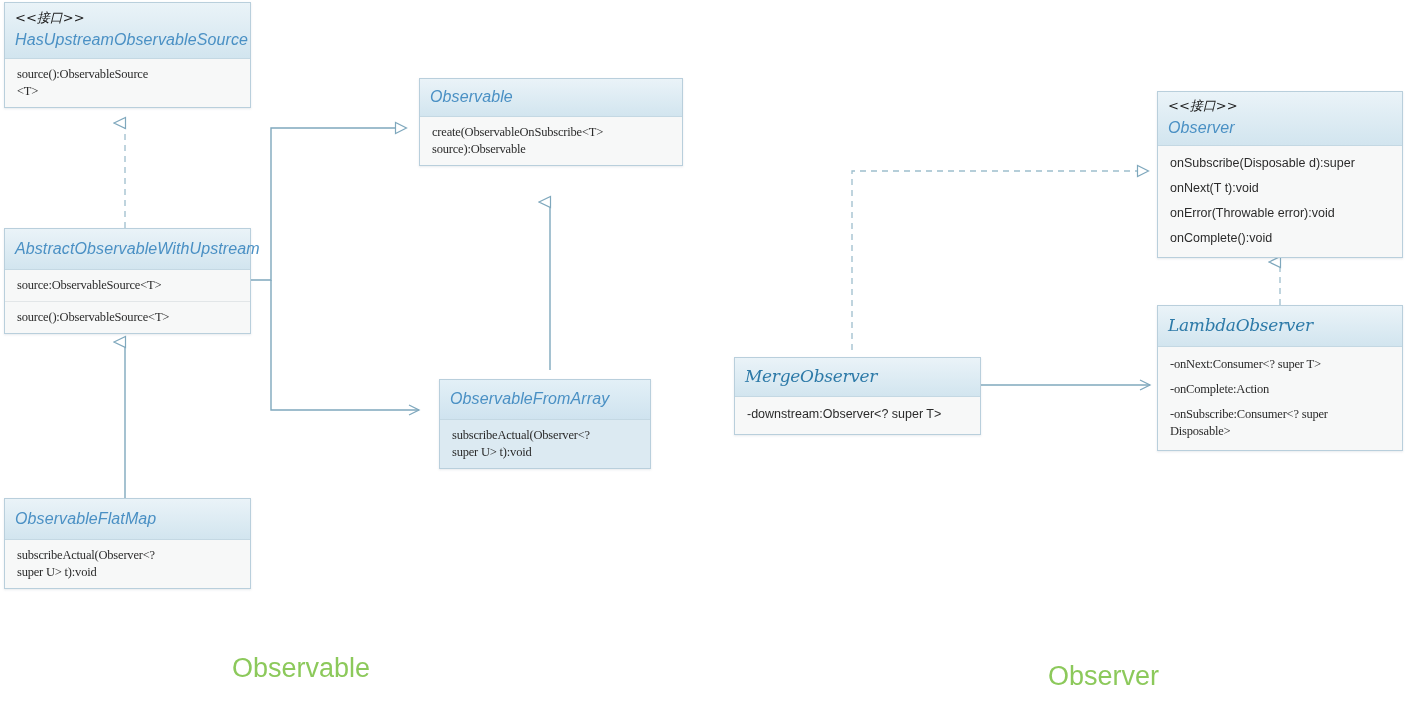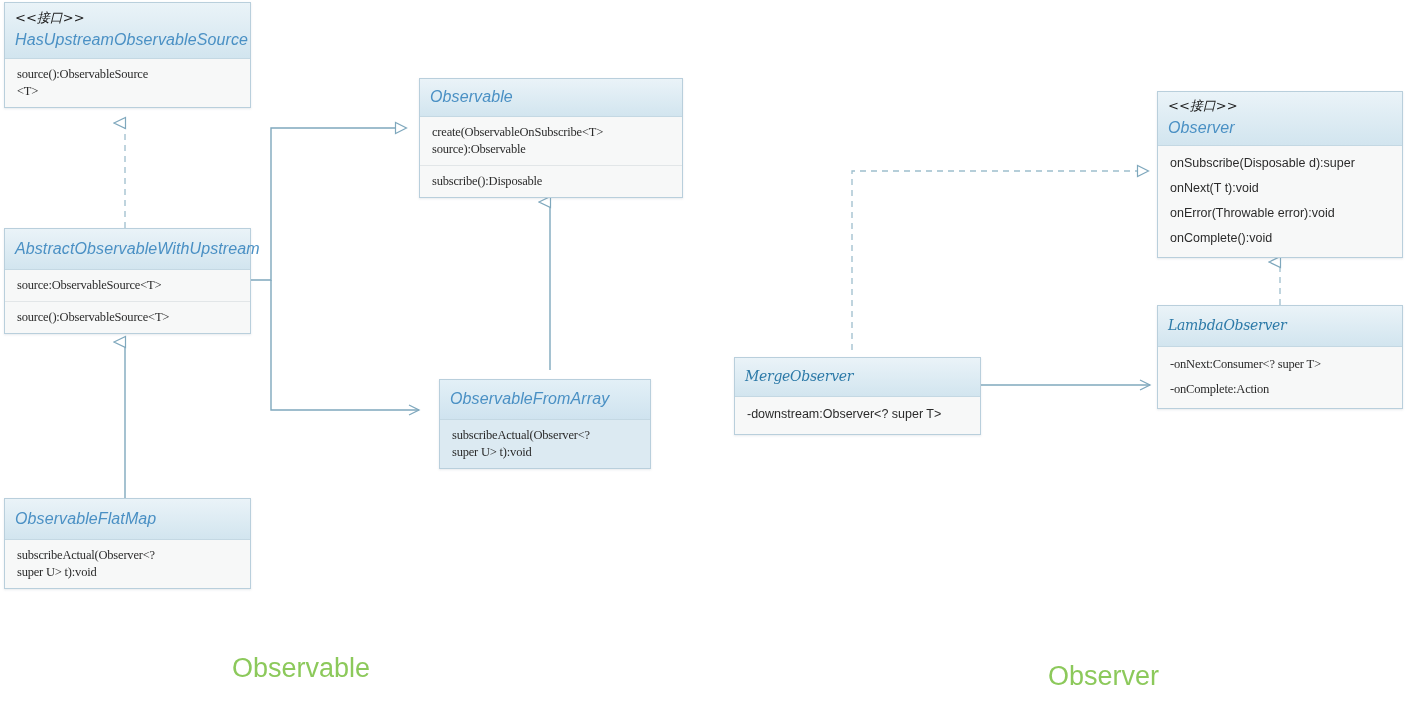--- a/index.html
+++ b/index.html
@@ -53,21 +53,21 @@
   .class-title {
     color: #4a90c4;
     font-size: 16px;
     line-height: 20px;
     letter-spacing: 0.1px;
     font-family: "Liberation Sans", sans-serif;
     white-space: nowrap;
   }
   .class-title.mono {
     font-family: "DejaVu Serif", serif;
-    font-size: 14px;
+    font-size: 17px;
     color: #2d7aa8;
     letter-spacing: -0.3px;
   }
   .uml-body {
     background: #f7f8f8;
     box-sizing: border-box;
   }
   .uml-section {
     padding: 7px 10px 7px 12px;
     box-sizing: border-box;
@@ -196,23 +196,20 @@
 
   <div class="uml-class" style="left:419px; top:78px; width:264px;">
     <div class="uml-header" style="padding-top:8px; padding-bottom:9px;">
       <div class="class-title">Observable</div>
     </div>
     <div class="uml-body">
       <div class="uml-section">
         <div class="member mono">create(ObservableOnSubscribe&lt;T&gt;
 source):Observable</div>
       </div>
-      <div class="uml-section">
-        <div class="member mono">subscribe():Disposable</div>
-      </div>
     </div>
   </div>
 
   <div class="uml-class" style="left:419px; top:379px; width:212px;margin-left:20px;">
     <div class="uml-header" style="padding-top:9px; padding-bottom:10px; background:linear-gradient(180deg,#e3f0f7 0%,#cfe3ef 100%);">
       <div class="class-title">ObservableFromArray</div>
     </div>
     <div class="uml-body" style="background:#dceaf2;">
       <div class="uml-section">
         <div class="member mono">subscribeActual(Observer&lt;?
@@ -248,20 +245,22 @@
   </div>
 
   <div class="uml-class" style="left:1157px; top:305px; width:246px;">
     <div class="uml-header" style="padding-top:9px; padding-bottom:11px;">
       <div class="class-title mono">LambdaObserver</div>
     </div>
     <div class="uml-body">
       <div class="uml-section" style="padding-top:9px; padding-bottom:10px;">
         <div class="member mono">-onNext:Consumer&lt;? super T&gt;</div>
         <div class="member mono">-onComplete:Action</div>
+        <div class="member mono">-onSubscribe:Consumer&lt;? super
+Disposable&gt;</div>
       </div>
     </div>
   </div>
 
   <div class="group-caption" style="left:232px; top:652px;">Observable</div>
 
   <div class="group-caption" style="left:1048px; top:660px;">Observer</div>
 
 </div>
 

